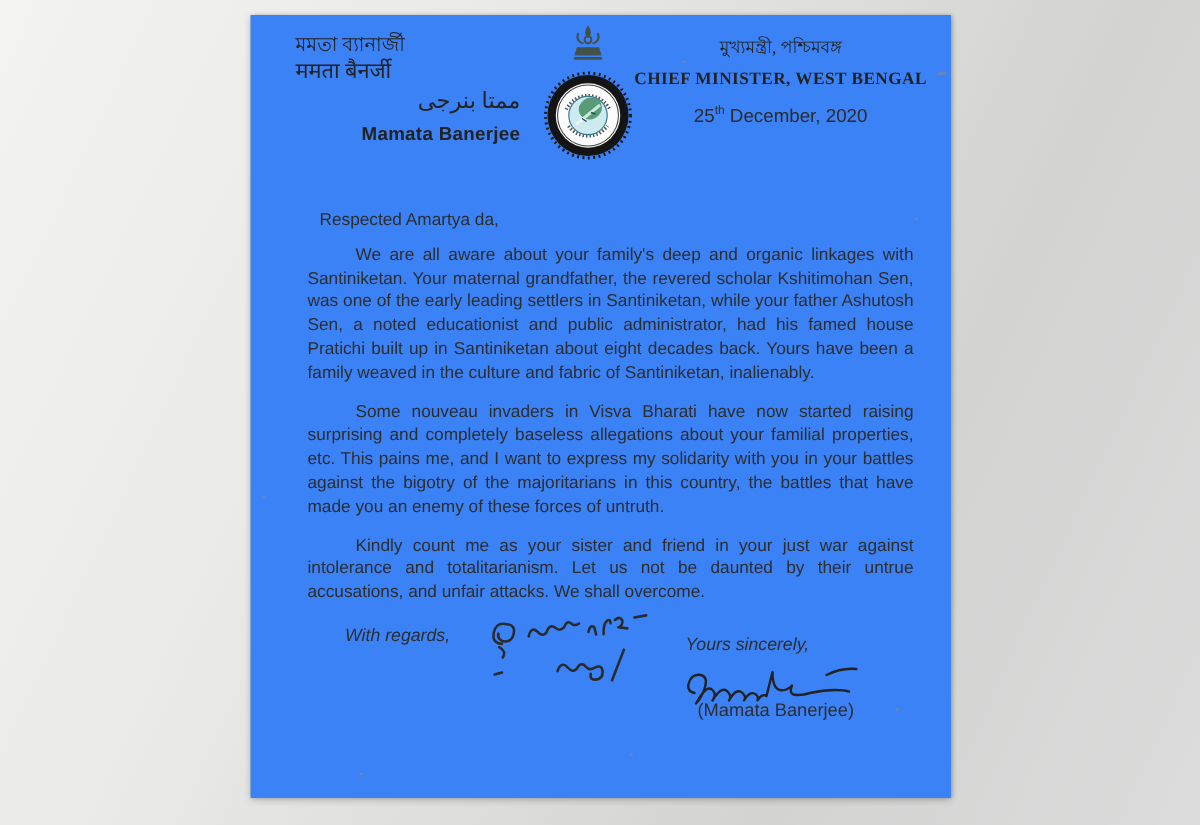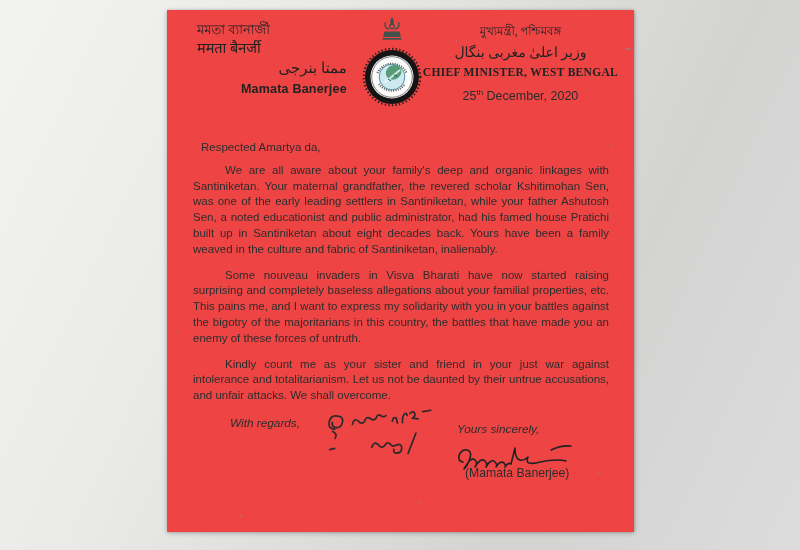--- a/index.html
+++ b/index.html
@@ -4,41 +4,41 @@
 <style>
   html,body{margin:0;padding:0;}
   body{
     width:800px;height:550px;overflow:hidden;
     font-family:"Liberation Sans",sans-serif;
     background:linear-gradient(115deg,#f3f3f2 0%,#eaeae9 30%,#d3d3d2 72%,#dddcdc 100%);
   }
   .stage{position:relative;width:800px;height:550px;}
   .paper{
     position:absolute;left:167px;top:10px;width:467px;min-height:522px;
-    background:#ef4444;
+    background:#3b82f6;
     box-shadow:0 1px 5px rgba(0,0,0,.28),1px 0 2px rgba(0,0,0,.12);
     color:#2e2e2e;
   }
   
   .header{position:relative;height:128px;}
   .h-left{position:absolute;left:30px;top:12px;line-height:1.2;color:#222;}
   .h-left .bn{font-size:13px;font-family:"Liberation Serif",serif;}
   .h-left .hi{font-size:14.5px;margin-top:2px;font-family:"Liberation Serif",serif;}
   .h-left .ur{font-size:15px;margin-top:2px;font-family:"Liberation Serif",serif;}
   .h-left .en{font-size:12.5px;font-weight:bold;margin-top:5px;letter-spacing:.2px;padding-left:44px;}
   .emblem{position:absolute;left:195px;top:5px;width:60px;height:96px;}
   .h-right{position:absolute;right:16px;top:13px;text-align:center;color:#222;}
   .h-right .bn{font-size:11.5px;font-family:"Liberation Serif",serif;}
   .h-right .hi{font-size:14px;font-weight:600;margin-top:2px;font-family:"Liberation Serif",serif;}
   .h-right .ur{font-size:14px;margin-top:2px;font-family:"Liberation Serif",serif;}
   .h-right .en{font-size:11.5px;font-weight:bold;margin-top:5px;letter-spacing:.3px;font-family:"Liberation Serif",serif;}
   .h-right .date{font-size:12.5px;margin-top:10px;color:#2b2b2b;}
   .h-right .date sup{font-size:8px;text-align:center;}
   
-  .body{margin:2px 25px 0 26px;font-size:11.5px;line-height:15.8px;text-align:justify;color:#2d2d2d;}
+  .body{margin:2px 25px 0 38px;font-size:11.5px;line-height:15.8px;text-align:justify;color:#2d2d2d;}
   .salutation{margin:0 0 7px 8px;text-align:left;}
   .body p.para{margin:0 0 10px 0;text-indent:32px;}
   
   .closing{position:relative;height:74px;margin:4px 25px 0 26px;font-size:11.8px;color:#2d2d2d;}
   .regards{position:absolute;left:37px;top:2px;font-style:italic;}
   .note-svg{position:absolute;left:130px;top:-12px;width:150px;height:64px;transform:rotate(-3deg);}
   .sincerely{position:absolute;left:264px;top:8px;font-style:italic;}
   .sig-svg{position:absolute;left:262px;top:20px;width:135px;height:40px;}
   .signed{position:absolute;left:272px;top:52px;font-size:12.2px;}
   
@@ -80,21 +80,20 @@
             <circle cx="30" cy="62" r="12.8" fill="#cdeaf0" stroke="#35788f" stroke-width="0.8"></circle>
             <path d="M24 56 q3 -6 8 -6 q6 0 7 5 q1 4 -2 7 q-4 4 -9 2 q-5 -2 -4 -8" fill="#4a9468" opacity="0.9"></path>
             <path d="M22 68 L38 55" stroke="#eef7f9" stroke-width="2" opacity="0.8" fill="none"></path>
             <path d="M26 64 l3 2 M32 60 l3 1" stroke="#20505f" stroke-width="1" fill="none"></path>
           </g>
         </svg>
       </div>
 
       <div class="h-right">
         <div class="bn">মুখ্যমন্ত্রী, পশ্চিমবঙ্গ</div>
-        <div class="ur" dir="rtl">وزیر اعلیٰ مغربی بنگال</div>
         <div class="en">CHIEF MINISTER, WEST BENGAL</div>
         <div class="date"><span>25</span><sup>th</sup><span> December, 2020</span></div>
       </div>
     </div>
 
     <div class="body">
       <p class="salutation">Respected Amartya da,</p>
       <p class="para">We are all aware about your family's deep and organic linkages with Santiniketan. Your maternal grandfather, the revered scholar Kshitimohan Sen, was one of the early leading settlers in Santiniketan, while your father Ashutosh Sen, a noted educationist and public administrator, had his famed house Pratichi built up in Santiniketan about eight decades back. Yours have been a family weaved in the culture and fabric of Santiniketan, inalienably.</p>
       <p class="para">Some nouveau invaders in Visva Bharati have now started raising surprising and completely baseless allegations about your familial properties, etc. This pains me, and I want to express my solidarity with you in your battles against the bigotry of the majoritarians in this country, the battles that have made you an enemy of these forces of untruth.</p>
       <p class="para">Kindly count me as your sister and friend in your just war against intolerance and totalitarianism. Let us not be daunted by their untrue accusations, and unfair attacks. We shall overcome.</p>

